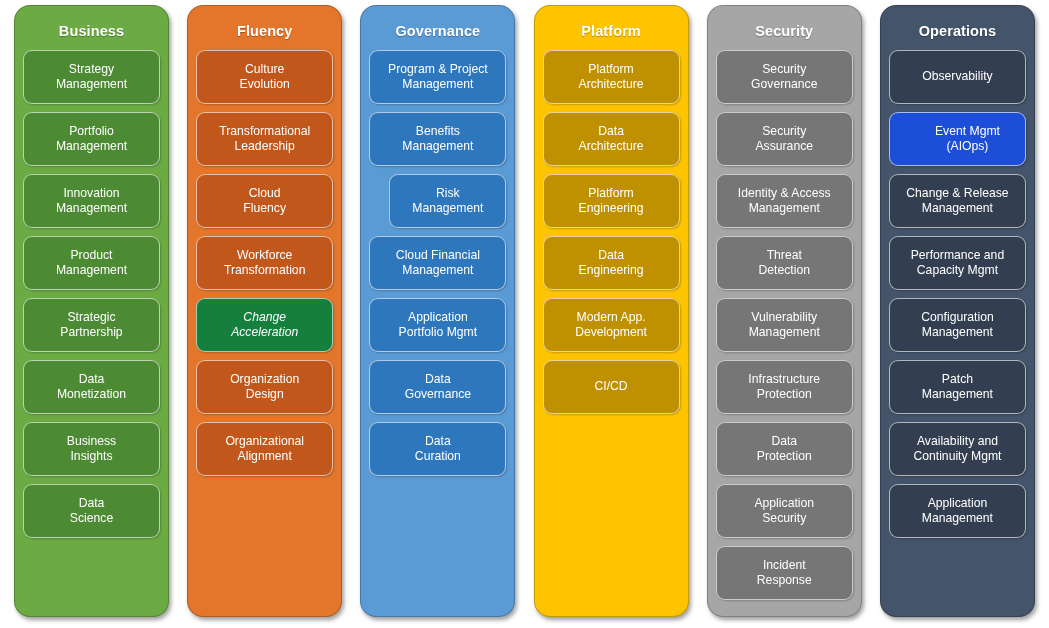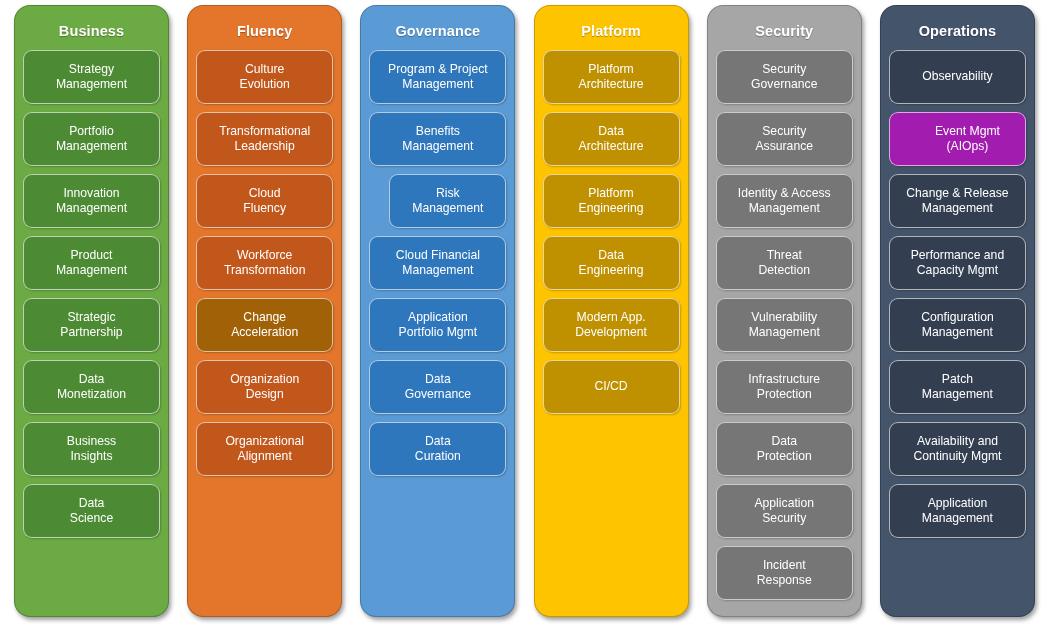--- a/index.html
+++ b/index.html
@@ -125,21 +125,21 @@
         </div>
         <div class="card" style="background: rgb(194, 87, 28);">
           <span>Transformational<br>Leadership</span>
         </div>
         <div class="card" style="background: rgb(194, 87, 28);">
           <span>Cloud<br>Fluency</span>
         </div>
         <div class="card" style="background: rgb(194, 87, 28);">
           <span>Workforce<br>Transformation</span>
         </div>
-        <div class="card" style="background: #a16207;">
+        <div class="card" style="background: #15803d; font-style: italic;">
           <span>Change<br>Acceleration</span>
         </div>
         <div class="card" style="background: rgb(194, 87, 28);">
           <span>Organization<br>Design</span>
         </div>
         <div class="card" style="background: rgb(194, 87, 28);">
           <span>Organizational<br>Alignment</span>
         </div>
       </div>
     </div>
@@ -223,21 +223,21 @@
           <span>Incident<br>Response</span>
         </div>
       </div>
     </div>
     <div class="pillar" style="background: rgb(68, 84, 106);">
       <div class="pillar-title">Operations</div>
       <div class="cards">
         <div class="card" style="background: rgb(51, 63, 80);">
           <span>Observability</span>
         </div>
-        <div class="card" style="background: #a21caf; padding-left: 24px;">
+        <div class="card" style="background: #1d4ed8; padding-left: 24px;">
           <span>Event Mgmt<br>(AIOps)</span>
         </div>
         <div class="card" style="background: rgb(51, 63, 80);">
           <span>Change &amp; Release<br>Management</span>
         </div>
         <div class="card" style="background: rgb(51, 63, 80);">
           <span>Performance and<br>Capacity Mgmt</span>
         </div>
         <div class="card" style="background: rgb(51, 63, 80);">
           <span>Configuration<br>Management</span>

